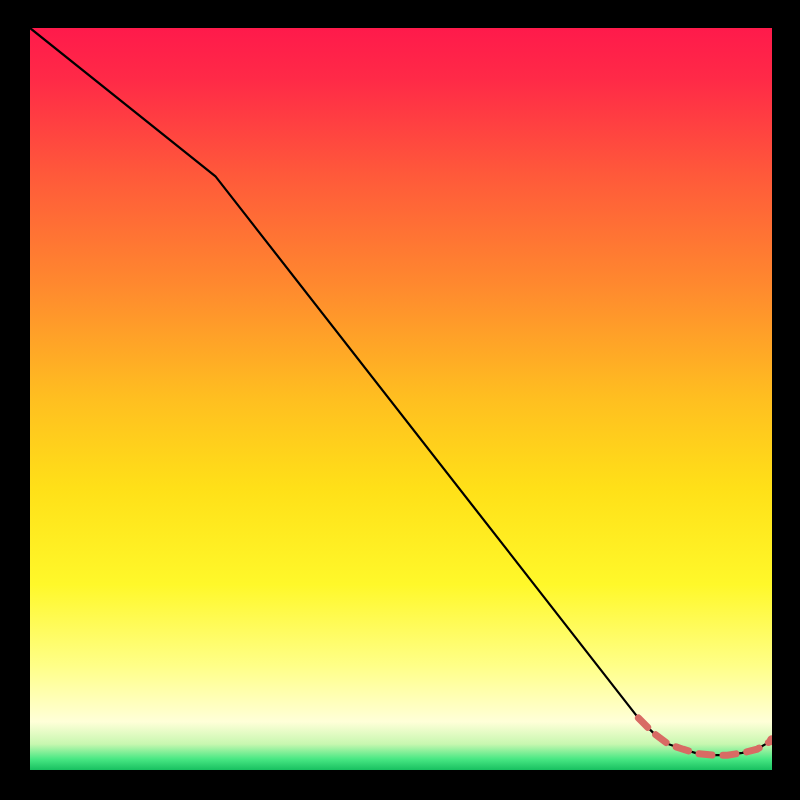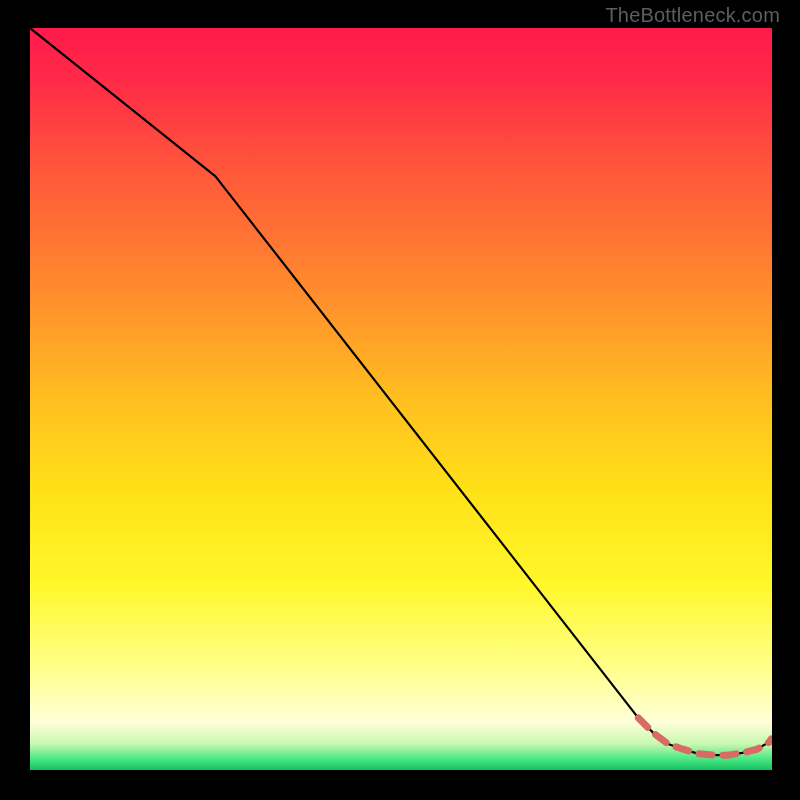--- a/index.html
+++ b/index.html
@@ -32,21 +32,20 @@
     left: 0;
     top: 0;
     width: 800px;
     height: 800px;
   }
 </style>
 </head>
 <body>
 <div class="frame">
 
-<div class="watermark">TheBottleneck.com</div>
 
 <svg class="plot" viewBox="0 0 800 800">
   <defs>
     <linearGradient id="bg-grad" x1="0" y1="0" x2="0" y2="1">
       <stop offset="0" stop-color="#ff1a4b"></stop>
       <stop offset="0.07" stop-color="#ff2a47"></stop>
       <stop offset="0.20" stop-color="#ff5a3a"></stop>
       <stop offset="0.35" stop-color="#ff8a2e"></stop>
       <stop offset="0.50" stop-color="#ffbf20"></stop>
       <stop offset="0.62" stop-color="#ffe018"></stop>

